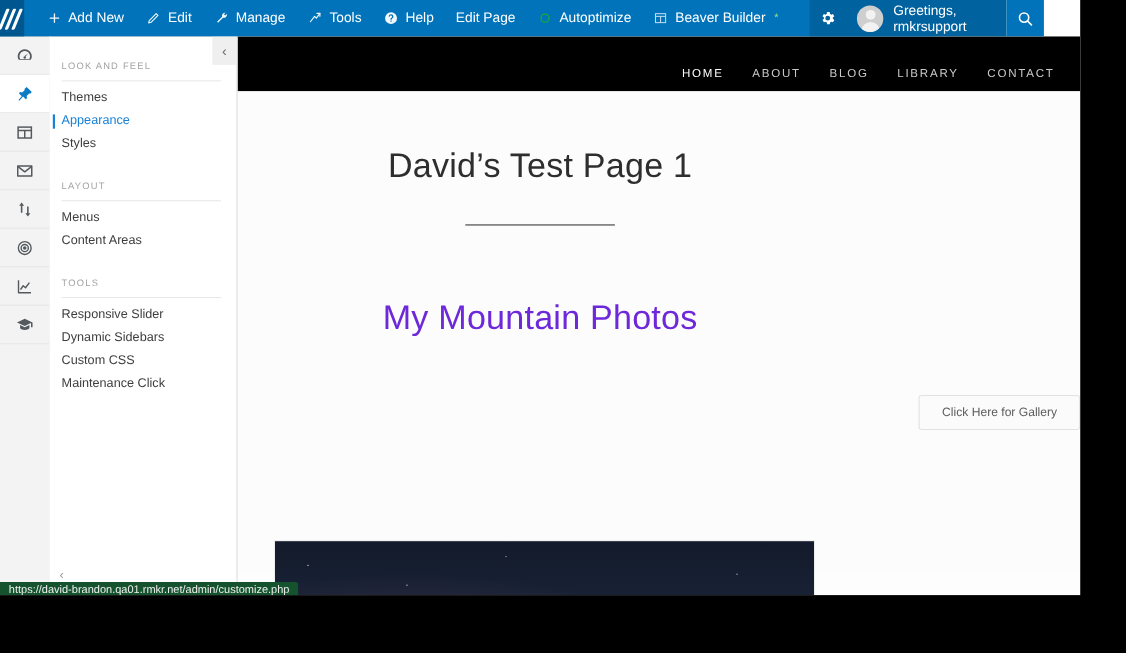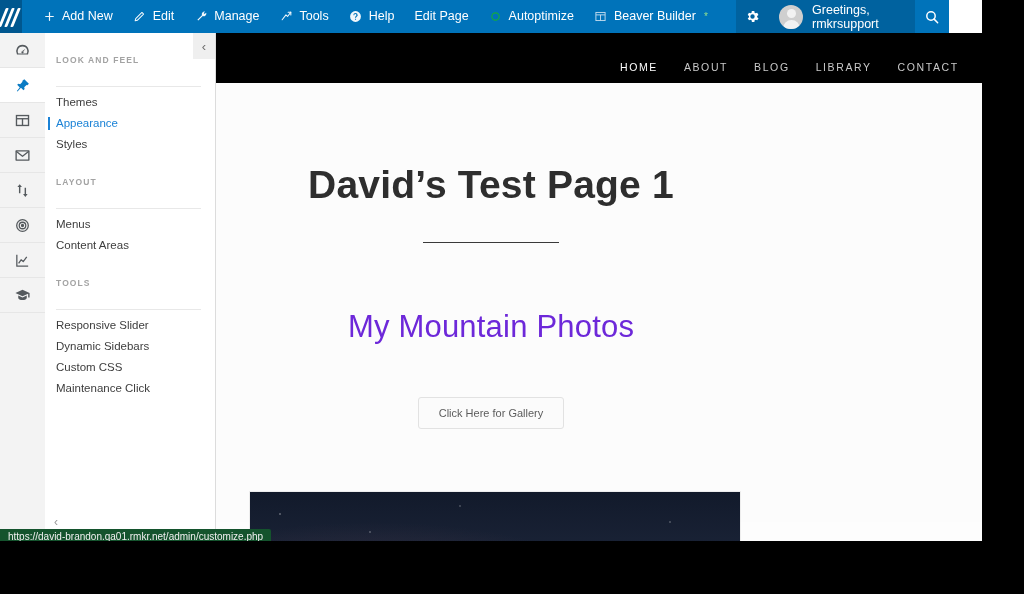--- a/index.html
+++ b/index.html
@@ -211,22 +211,22 @@
     font-weight: 400;
     letter-spacing: .1px;
   }
   .panel-gear { color: #b4b4b4; display:flex; }
 
   .sec-label {
     margin: 22px 14px 0 11px;
     font-size: 8.5px;
     letter-spacing: 1.1px;
     color: #a3a3a3;
-    font-weight: 700;
-    padding-bottom: 21px;
+    font-weight: 400;
+    padding-bottom: 8px;
     border-bottom: 1px solid #e8e8e8;
   }
   .nav-list { margin-top: 5px; }
   .nav-item {
     position: relative;
     padding: 3px 10px 3px 11px;
     font-size: 11.5px;
     color: #3d3d3d;
     line-height: 15px;
     cursor: pointer;
@@ -294,45 +294,45 @@
     background: #ffffff;
   }
 
   #site-body {
     height: 439px;
     background: #fcfcfc;
     position: relative;
   }
   .page-title {
     text-align: center;
-    font-size: 39px;
+    font-size: 31px;
     color: #2e2e2e;
-    font-weight: 700;
+    font-weight: 400;
     margin: 0;
-    padding-top: 80px;
+    padding-top: 50px;
     letter-spacing: .2px;
   }
   .divider {
     width: 136px;
     height: 1px;
     background: #3a3a3a;
     margin: 35px auto 0;
   }
   .section-title {
     text-align: center;
     font-size: 31px;
     color: #6d28d9;
     font-weight: 400;
     margin: 0;
     padding-top: 66px;
     letter-spacing: .2px;
   }
   .gallery-btn-wrap {
     display: flex;
-    justify-content: center;
+    justify-content: flex-end;
     margin-top: 52px;
   }
   .gallery-btn {
     background: #fbfbfb;
     border: 1px solid #e2e2e2;
     border-radius: 3px;
     padding: 9px 20px;
     font-size: 11px;
     color: #5c5c5c;
     cursor: pointer;

